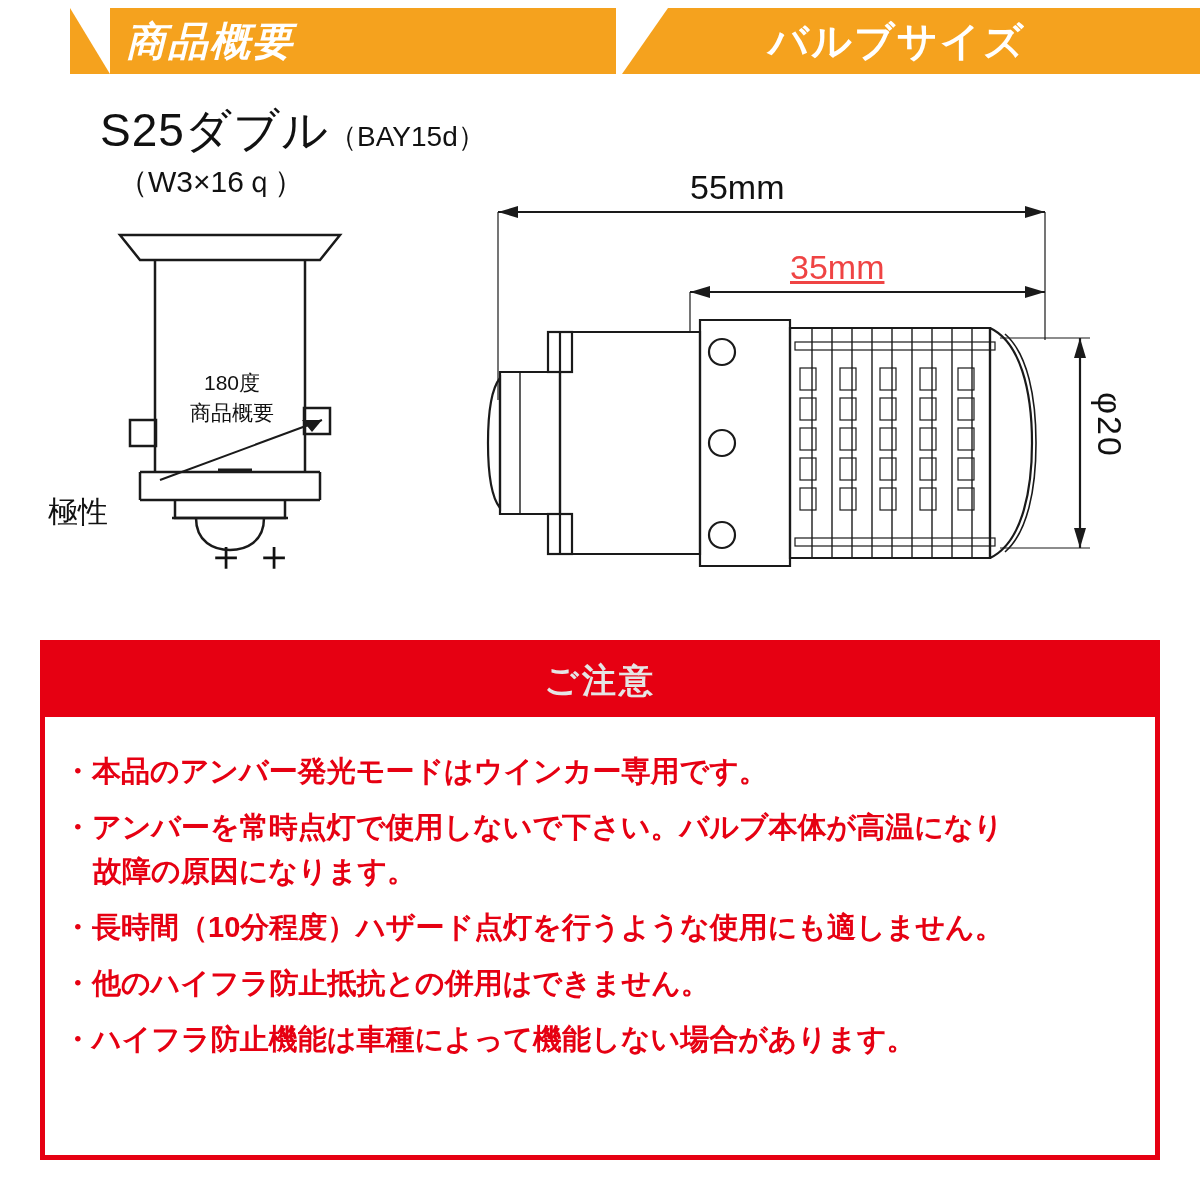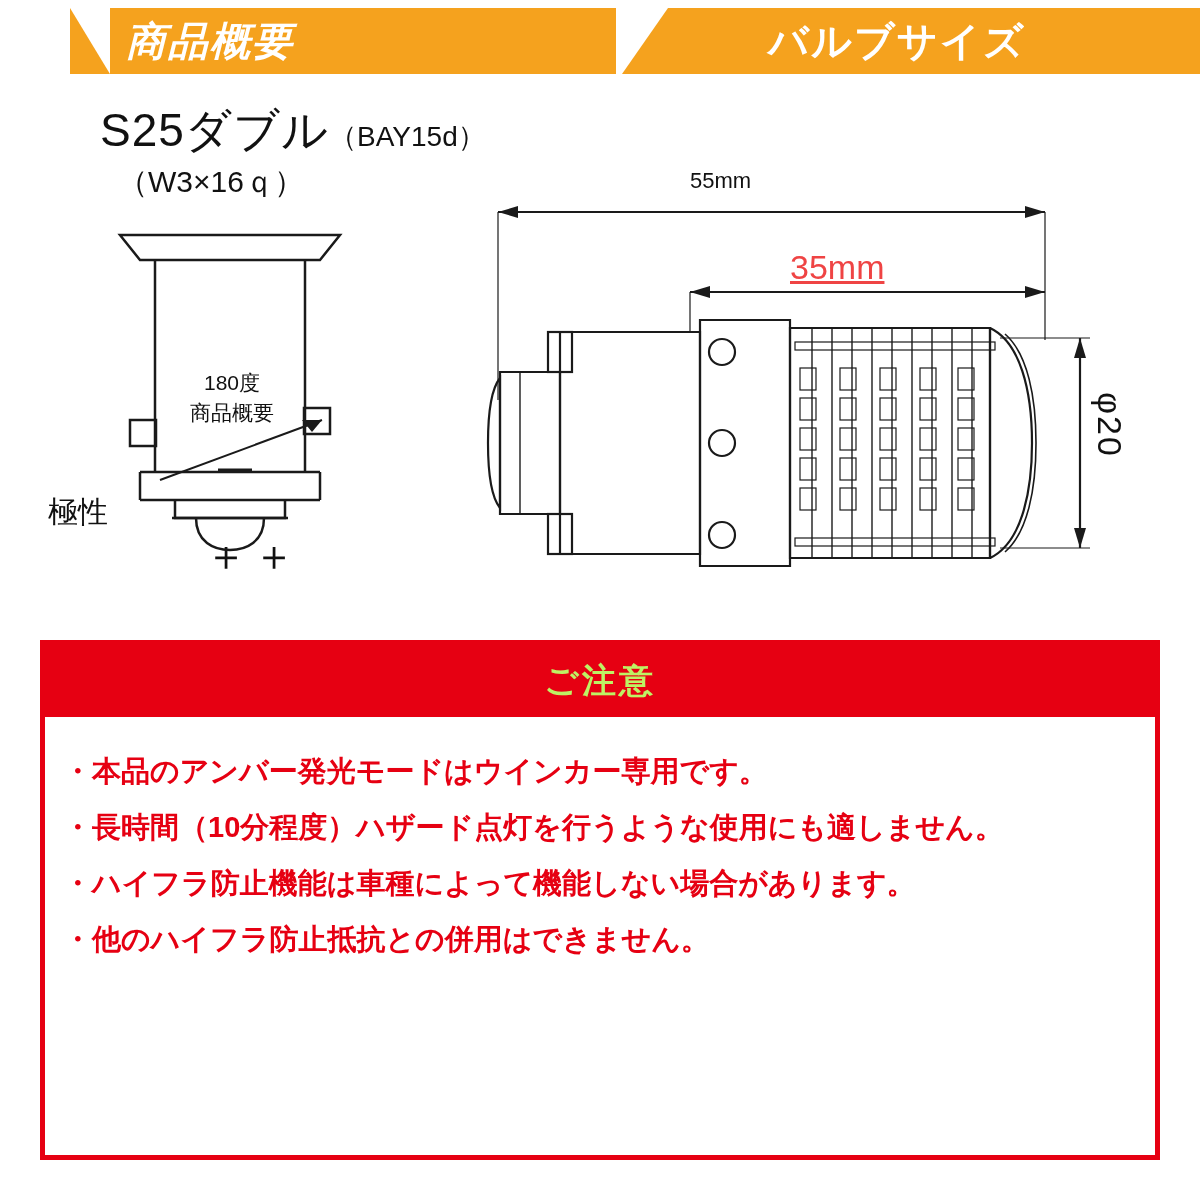--- a/index.html
+++ b/index.html
@@ -110,21 +110,21 @@
     left: 190px; top: 288px;
     font-size: 21px;
     color: #111;
     line-height: 1.45;
     text-align: center;
   }
 
   .dim-55 {
     position: absolute;
     left: 690px; top: 88px;
-    font-size: 22px; color: #111;
+    font-size: 34px; color: #111;
   }
   .dim-35 {
     position: absolute;
     left: 790px; top: 168px;
     font-size: 34px; color: #ef4444; text-decoration: underline;
   }
   .dim-phi {
     position: absolute;
     left: 1090px; top: 312px;
     font-size: 34px; color: #111;
@@ -143,21 +143,21 @@
     background: #ffffff;
   }
   .caution-head {
     height: 72px;
     background: #e60012;
     display: flex;
     align-items: center;
     justify-content: center;
   }
   .caution-head-text {
-    color: #bef264;
+    color: #e5e5e5;
     font-size: 34px;
     font-weight: bold;
     letter-spacing: 3px;
   }
   .caution-body {
     padding: 32px 34px 0 18px;
   }
   .caution-item {
     color: #e60012;
     font-size: 29px;
@@ -315,26 +315,28 @@
 
   <div class="caution">
     <div class="caution-head">
       <span class="caution-head-text">ご注意</span>
     </div>
     <div class="caution-body">
       <div class="caution-item">
         <span>・本品のアンバー発光モードはウインカー専用です。</span>
       </div>
       <div class="caution-item">
+        <span>・アンバーを常時点灯で使用しないで下さい。バルブ本体が高温になり</span>
+        <span class="cont">故障の原因になります。</span>
       </div>
       <div class="caution-item">
         <span>・長時間（10分程度）ハザード点灯を行うような使用にも適しません。</span>
       </div>
       <div class="caution-item">
+        <span>・他のハイフラ防止抵抗との併用はできません。</span>
+      </div>
+      <div class="caution-item">
         <span>・ハイフラ防止機能は車種によって機能しない場合があります。</span>
-      </div>
-      <div class="caution-item">
-        <span>・他のハイフラ防止抵抗との併用はできません。</span>
       </div>
     </div>
   </div>
 
 </div>
 
 </body></html>

